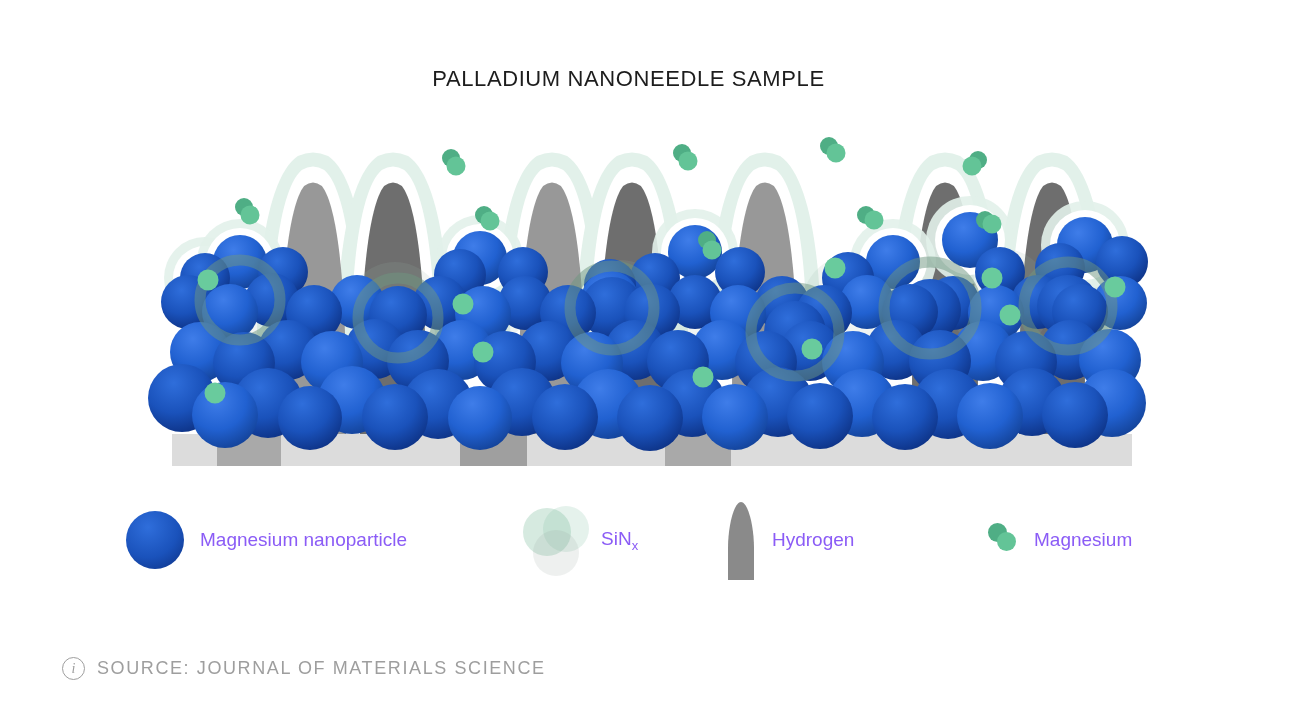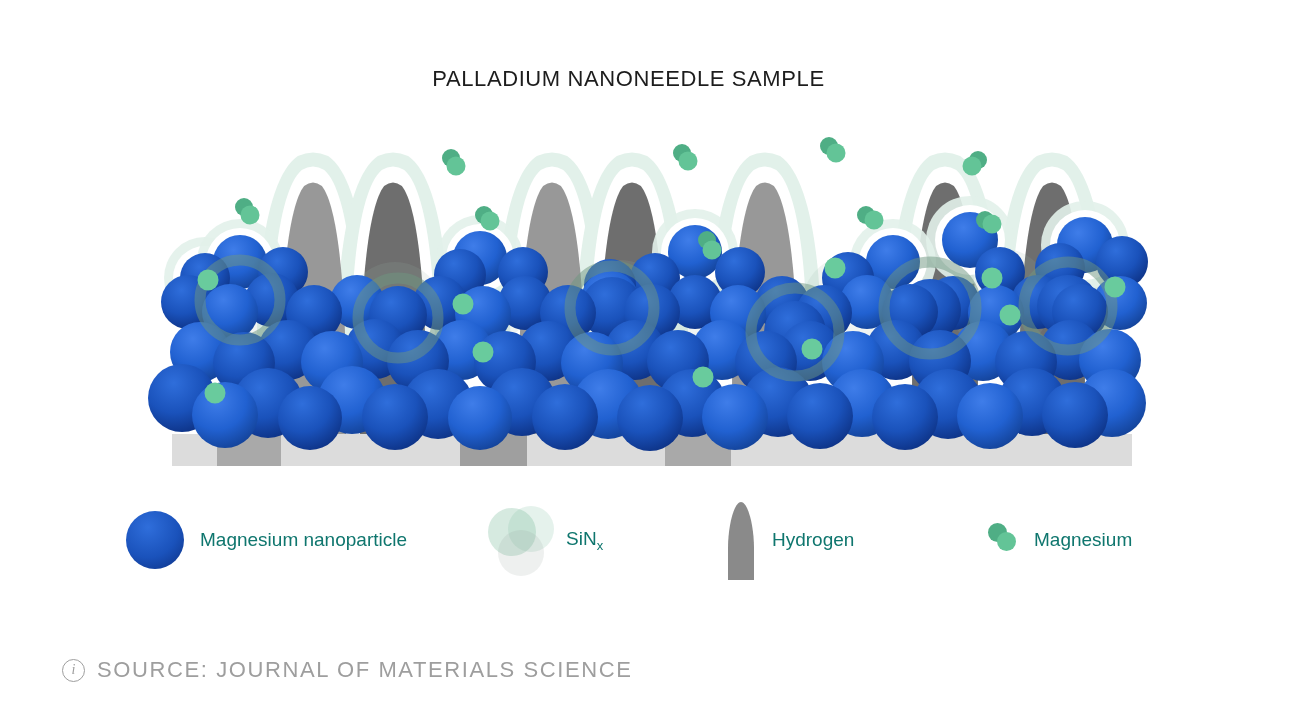--- a/index.html
+++ b/index.html
@@ -13,21 +13,21 @@
   }
   .title{
     position:absolute;top:66px;left:0;width:100%;
     text-align:center;
     font-size:22px;font-weight:500;letter-spacing:.6px;
     color:#1d1d1d;
   }
   #scene{position:absolute;top:0;left:0;}
   
   .legend-item{position:absolute;top:500px;height:80px;display:flex;align-items:center;}
-  .legend-label{font-size:19px;color:#0f766e;white-space:nowrap;}
+  .legend-label{font-size:19px;color:#8b5cf6;white-space:nowrap;}
   .legend-label sub{font-size:13px;}
   .mg-dot{
     width:58px;height:58px;border-radius:50%;
     background:radial-gradient(circle at 38% 28%, #2f6edb 0%, #1a52bb 55%, #0c2f80 100%);
   }
   .sinx-box{position:relative;width:66px;height:72px;}
   .sinx-box .c{position:absolute;border-radius:50%;}
   .c1{width:48px;height:48px;left:0;top:4px;background:rgba(126,190,160,.32);}
   .c2{width:46px;height:46px;left:20px;top:2px;background:rgba(126,190,160,.20);}
   .c3{width:46px;height:46px;left:10px;top:26px;background:rgba(150,160,155,.16);}
@@ -44,21 +44,21 @@
     display:flex;align-items:center;gap:12px;
     color:#9e9e9e;
   }
   .info-ico{
     width:21px;height:21px;border:1.5px solid #9e9e9e;border-radius:50%;
     display:flex;align-items:center;justify-content:center;
     font-family:"Liberation Serif", serif;font-style:italic;
     font-size:14px;line-height:1;color:#9e9e9e;flex:none;
   }
   .source-text{
-    font-size:22px;letter-spacing:1.6px;text-transform:uppercase;white-space:nowrap;
+    font-size:18px;letter-spacing:1.6px;text-transform:uppercase;white-space:nowrap;
   }
 </style>
 </head>
 <body>
 
 <div class="card">
 
   <div class="title">PALLADIUM NANONEEDLE SAMPLE</div>
 
   <svg id="scene" width="1300" height="720" viewBox="0 0 1300 720">
@@ -363,21 +363,21 @@
         <circle cx="1115" cy="287" r="10.5" fill="#69cb9d"></circle>
       </g>
     </svg>
 
   <div class="legend-item" style="left:126px;">
     <span class="mg-dot"></span>
     <span class="gap16"></span>
     <span class="legend-label">Magnesium nanoparticle</span>
   </div>
 
-  <div class="legend-item" style="left:488px;">
+  <div class="legend-item" style="left:523px;">
     <span class="sinx-box">
       <span class="c c1"></span>
         <span class="c c2"></span>
         <span class="c c3"></span>
     </span>
     <span class="gap12"></span>
     <span class="legend-label"><span>SiN</span><sub>x</sub></span>
   </div>
 
   <div class="legend-item" style="left:726px;">

